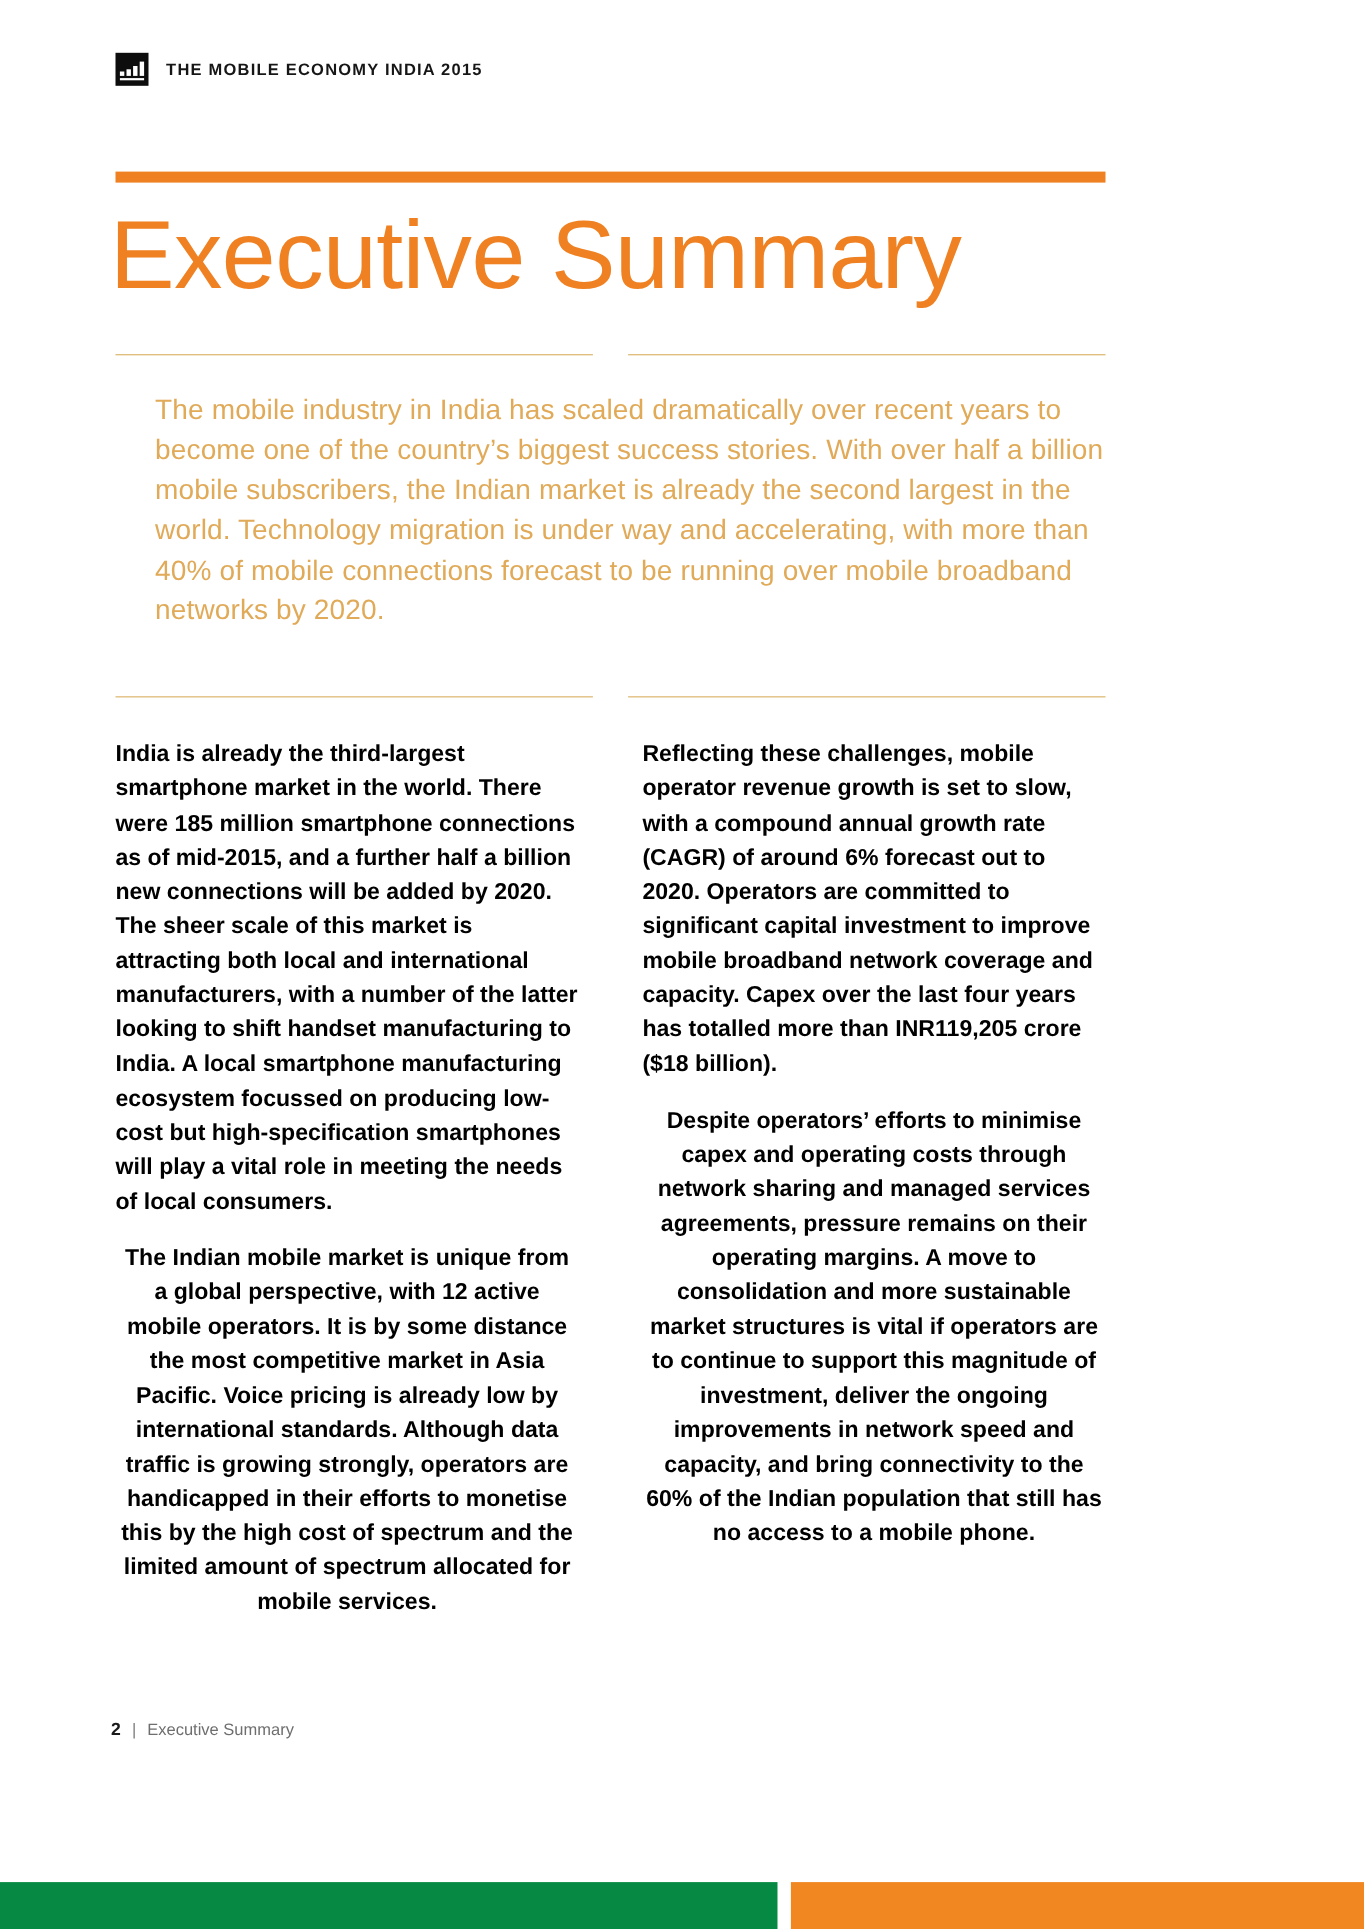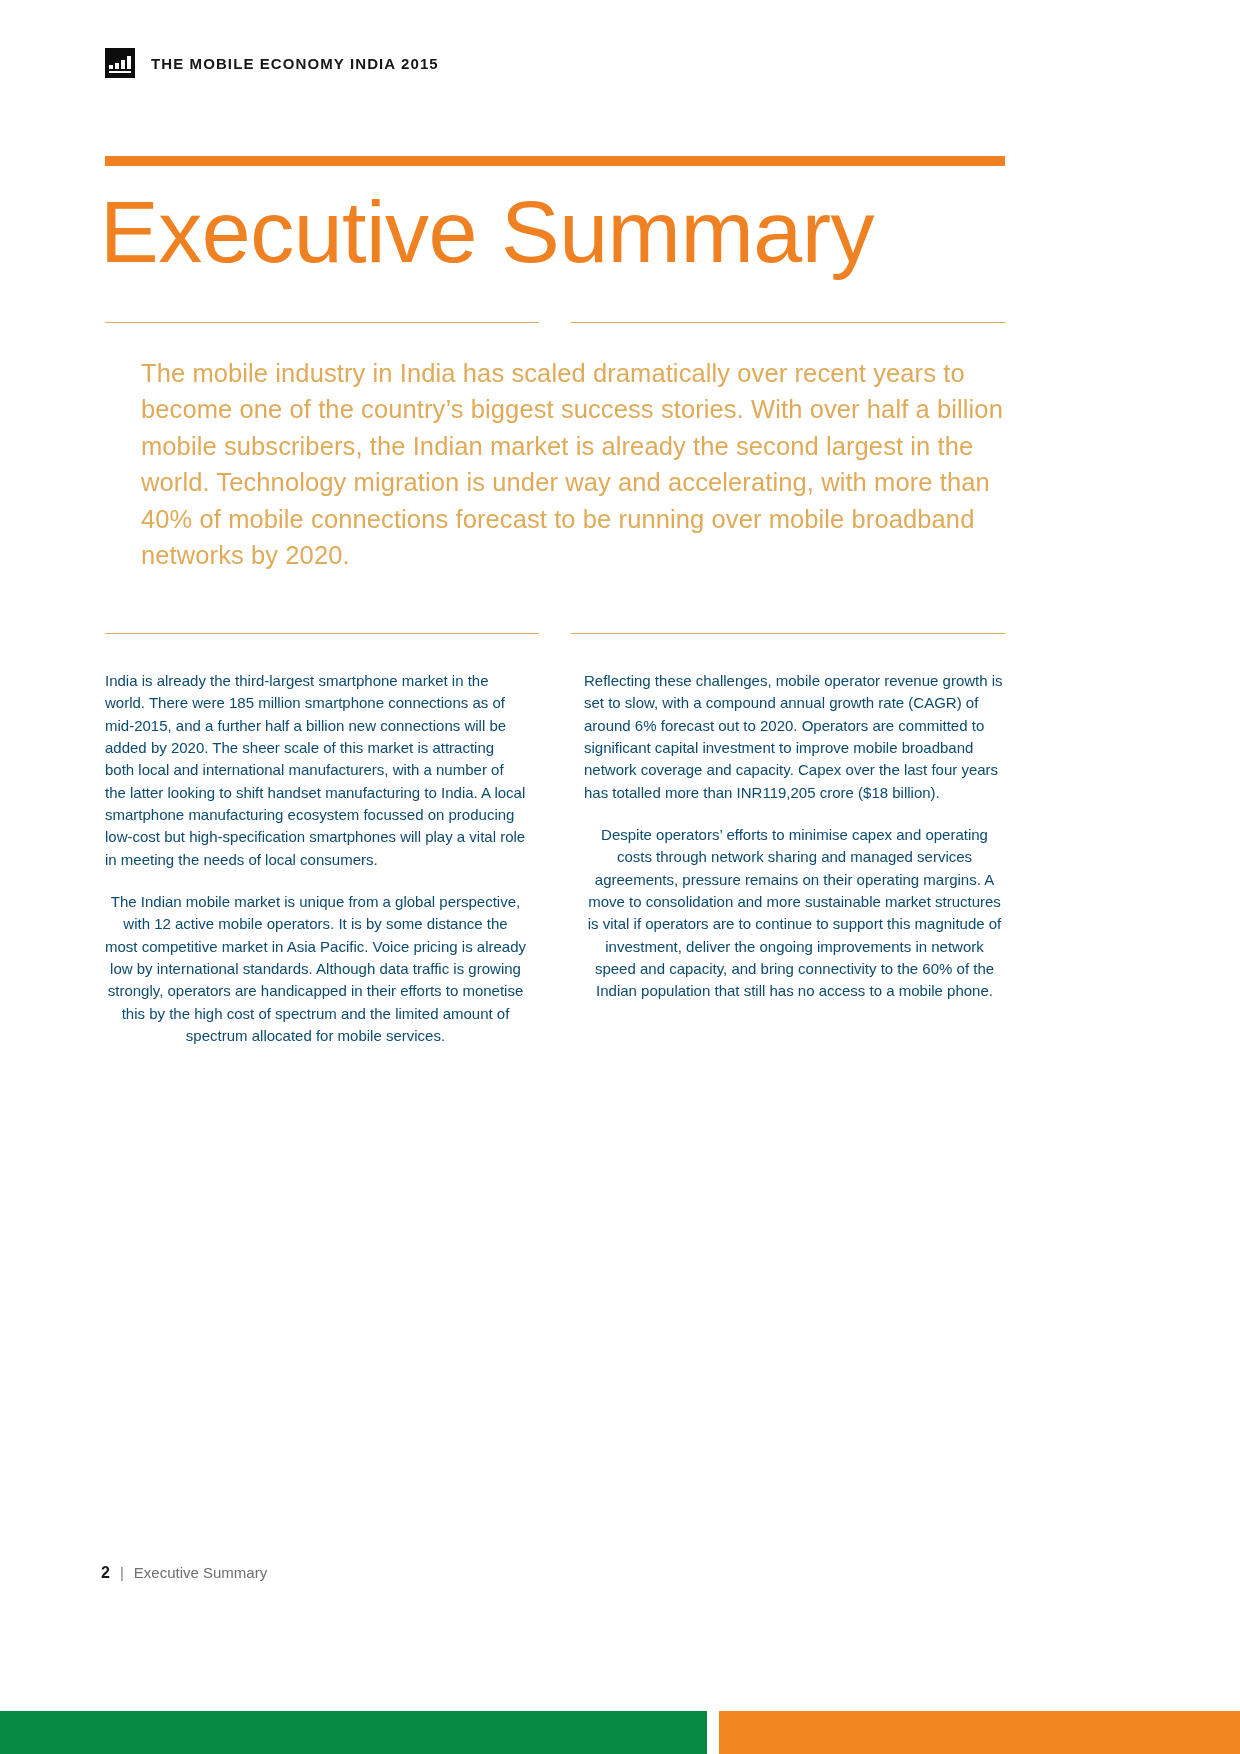--- a/index.html
+++ b/index.html
@@ -129,24 +129,24 @@
     top: 670px;
     width: 900px;
     display: flex;
     gap: 58px;
   }
   .col {
     width: 421px;
   }
   .col p {
     margin: 0 0 20px 0;
-    font-size: 15px;
+    font-size: 21px;
     line-height: 1.49;
-    color: #0c4a6e;
-    font-weight: 400;
+    color: #000000;
+    font-weight: 700;
   }
   .col p:last-child { margin-bottom: 0; text-align: center; }
 
   
   .footer {
     position: absolute;
     left: 101px;
     bottom: 172px;
     display: flex;
     align-items: baseline;

